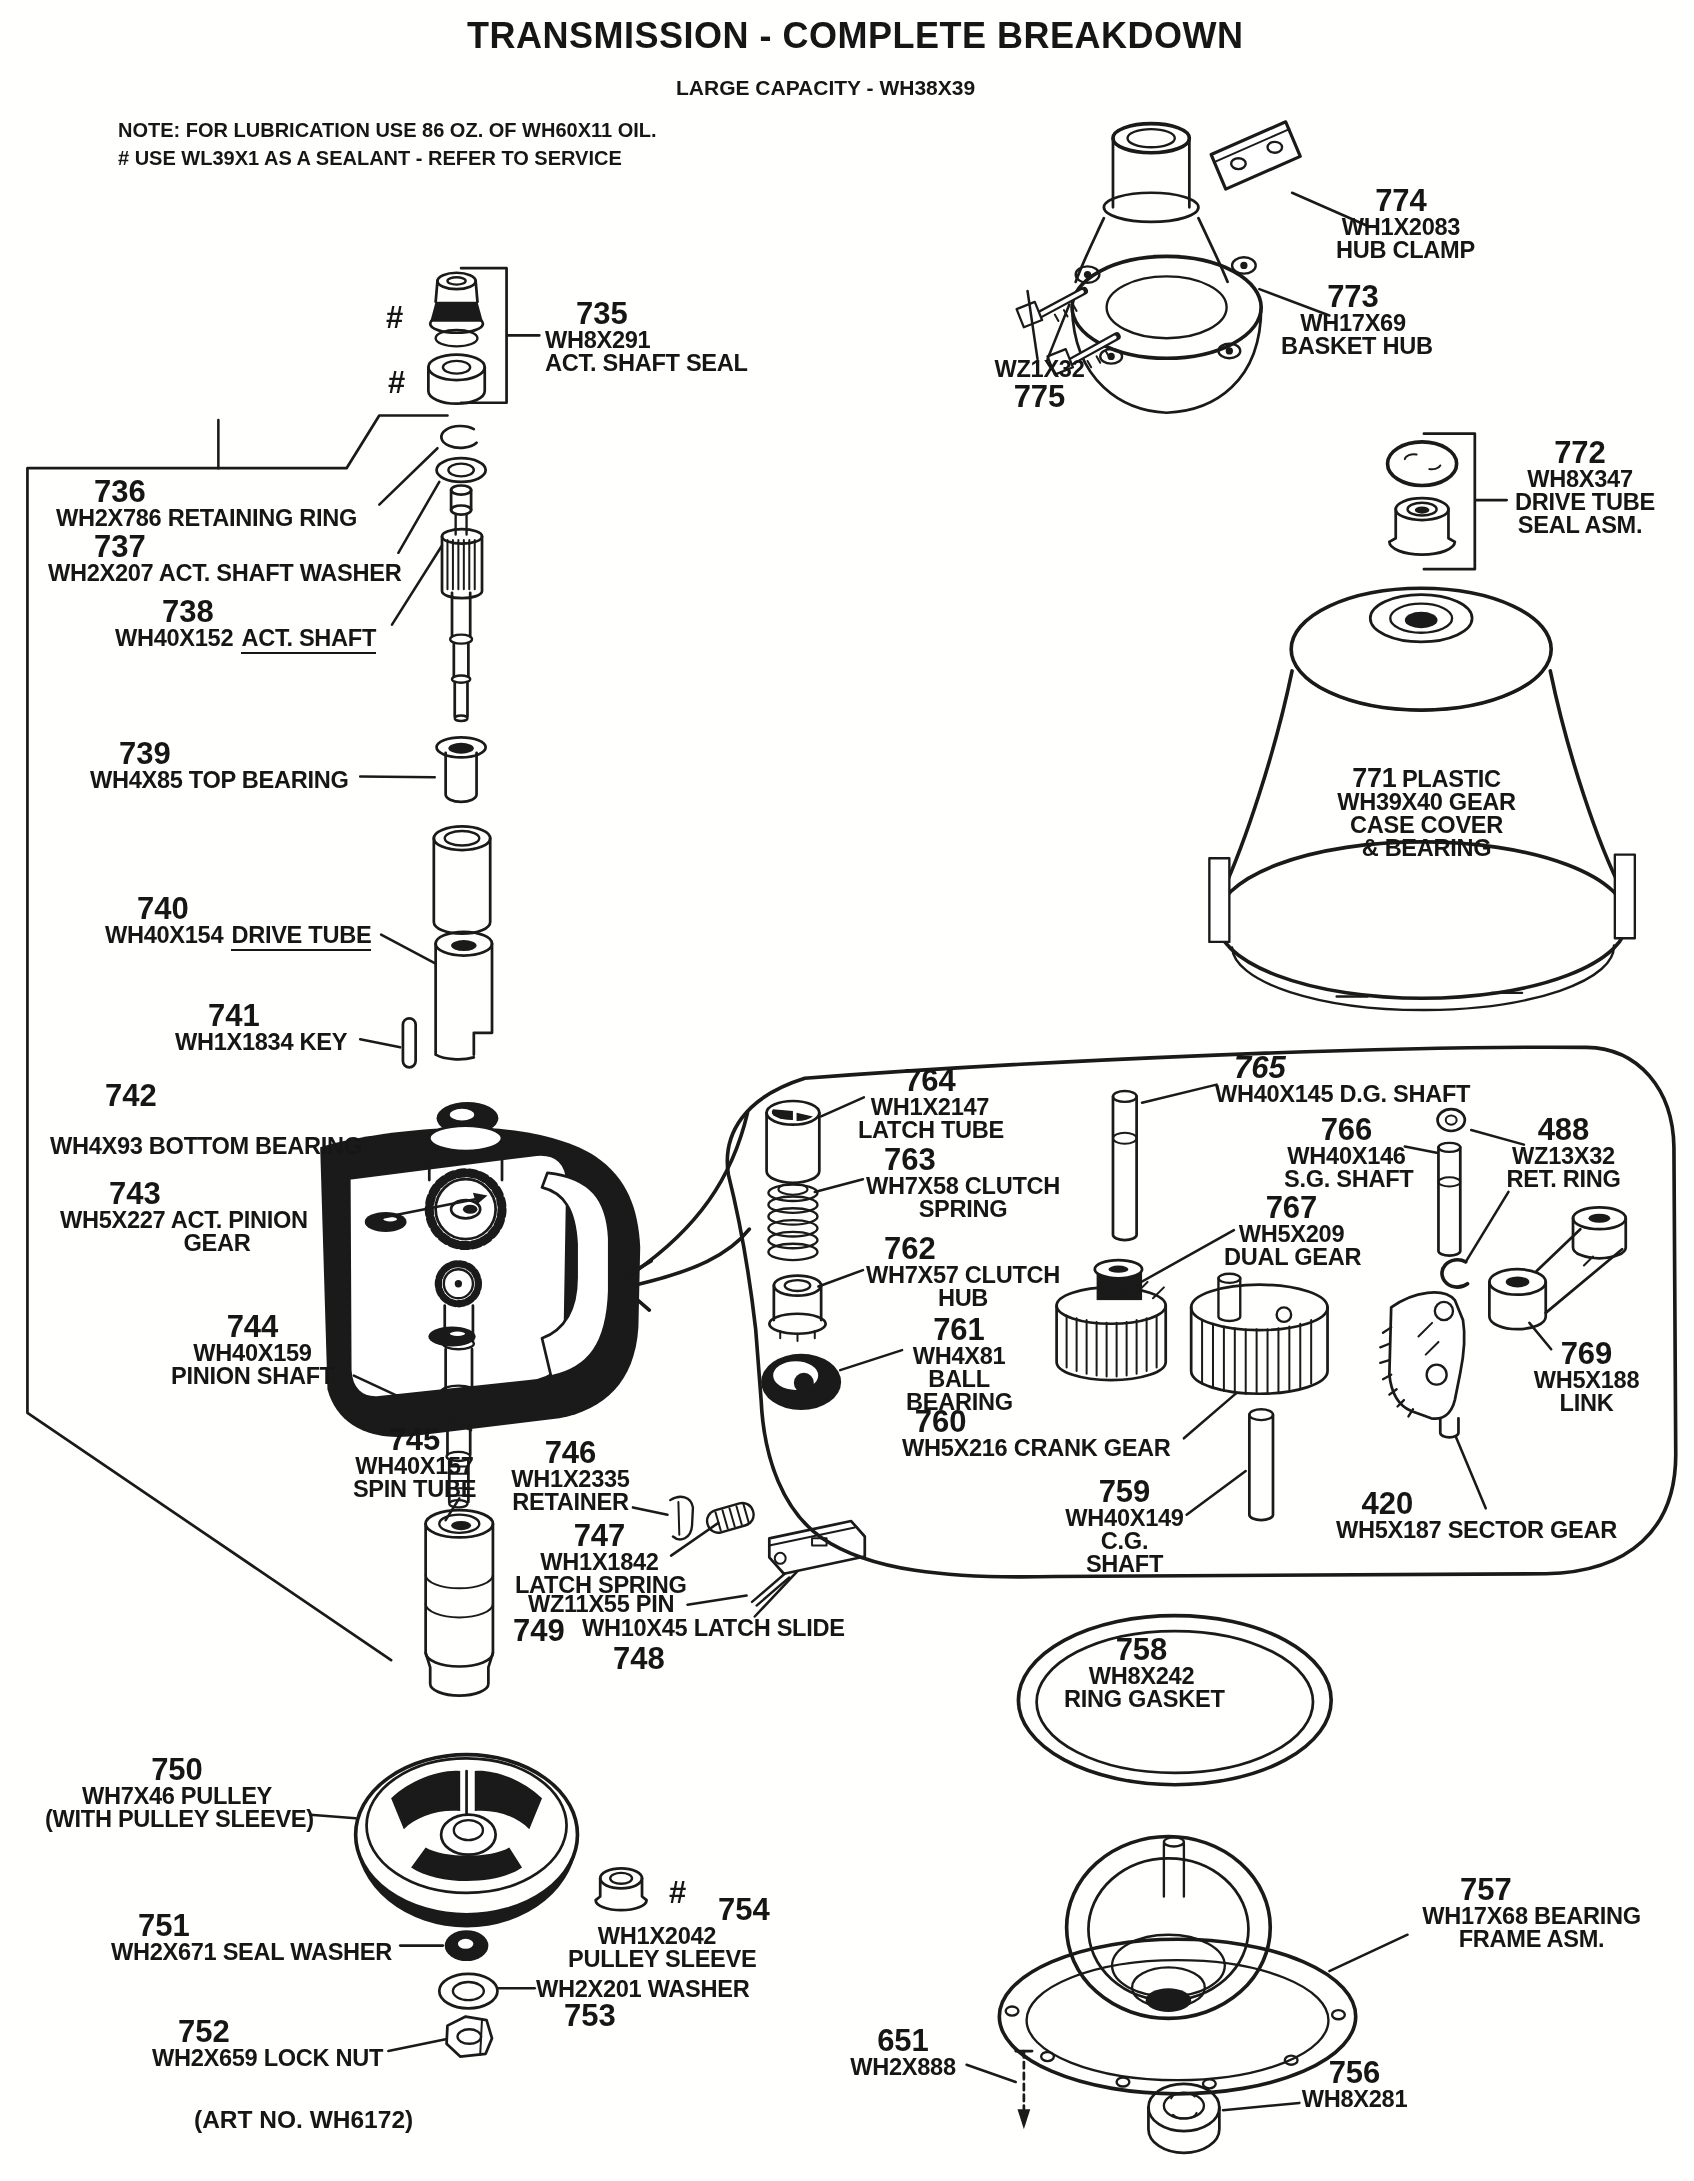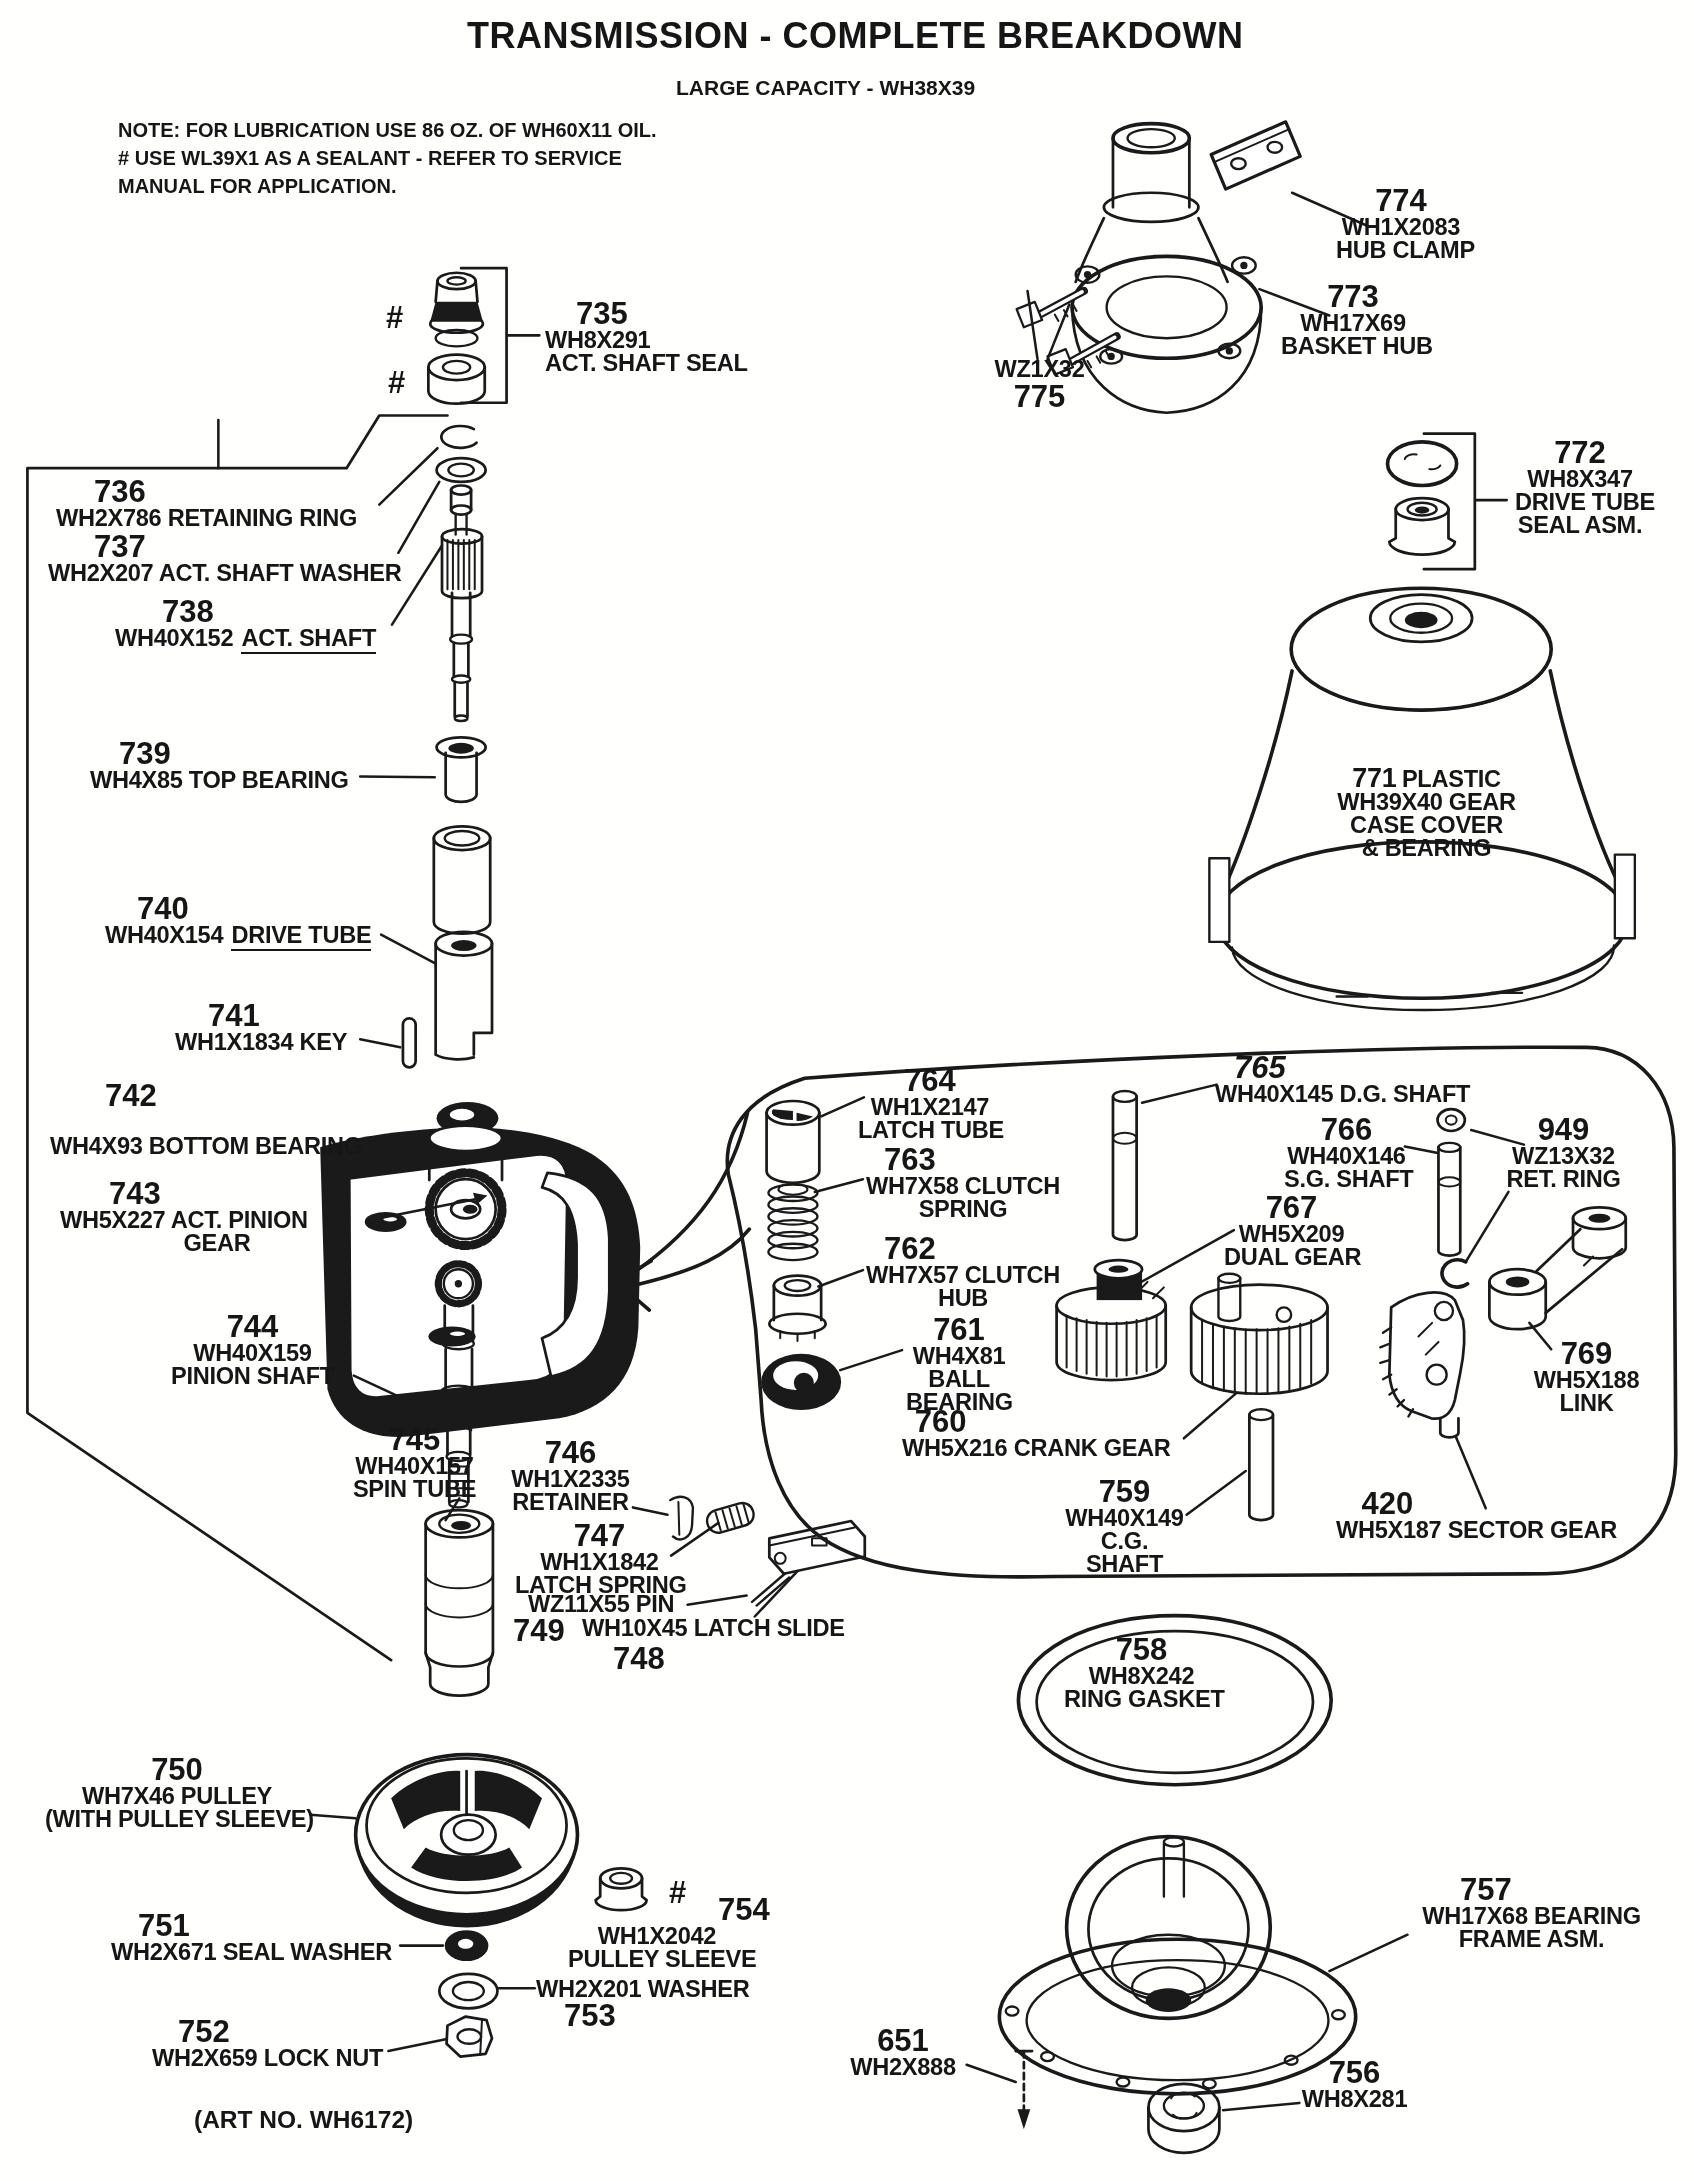--- a/index.html
+++ b/index.html
@@ -507,21 +507,20 @@
     <path class="mid" d="M1470,1096 h34 M1640,1092 h34"></path>
   </g>
 
 </svg>
 
 <div class="t-title">TRANSMISSION - COMPLETE BREAKDOWN</div>
 <div class="t-sub">LARGE CAPACITY - WH38X39</div>
 <div class="t-note">
   <div>NOTE: FOR LUBRICATION USE 86 OZ. OF WH60X11 OIL.</div>
   <div># USE WL39X1 AS A SEALANT - REFER TO SERVICE</div>
-  <div>MANUAL FOR APPLICATION.</div>
 </div>
 <div class="t-art">(ART NO. WH6172)</div>
 
 <div class="hash" style="left:386px;top:300px;">#</div>
 <div class="hash" style="left:388px;top:365px;">#</div>
 <div class="hash" style="left:669px;top:1875px;">#</div>
 
 
 <div class="co" style="left:545px;top:298px;">
   <div class="num" style="margin-left:31px;">735</div>
@@ -706,21 +705,21 @@
   <div class="ln">S.G. SHAFT</div>
 </div>
 
 <div class="co tc" style="left:1224px;top:1192px;width:135px;">
   <div class="num">767</div>
   <div class="ln">WH5X209</div>
   <div class="ln">DUAL GEAR</div>
 </div>
 
 <div class="co tc" style="left:1506px;top:1114px;width:115px;">
-  <div class="num">949</div>
+  <div class="num">488</div>
   <div class="ln">WZ13X32</div>
   <div class="ln">RET. RING</div>
 </div>
 
 <div class="co tc" style="left:1530px;top:1338px;width:113px;">
   <div class="num">769</div>
   <div class="ln">WH5X188</div>
   <div class="ln">LINK</div>
 </div>
 

